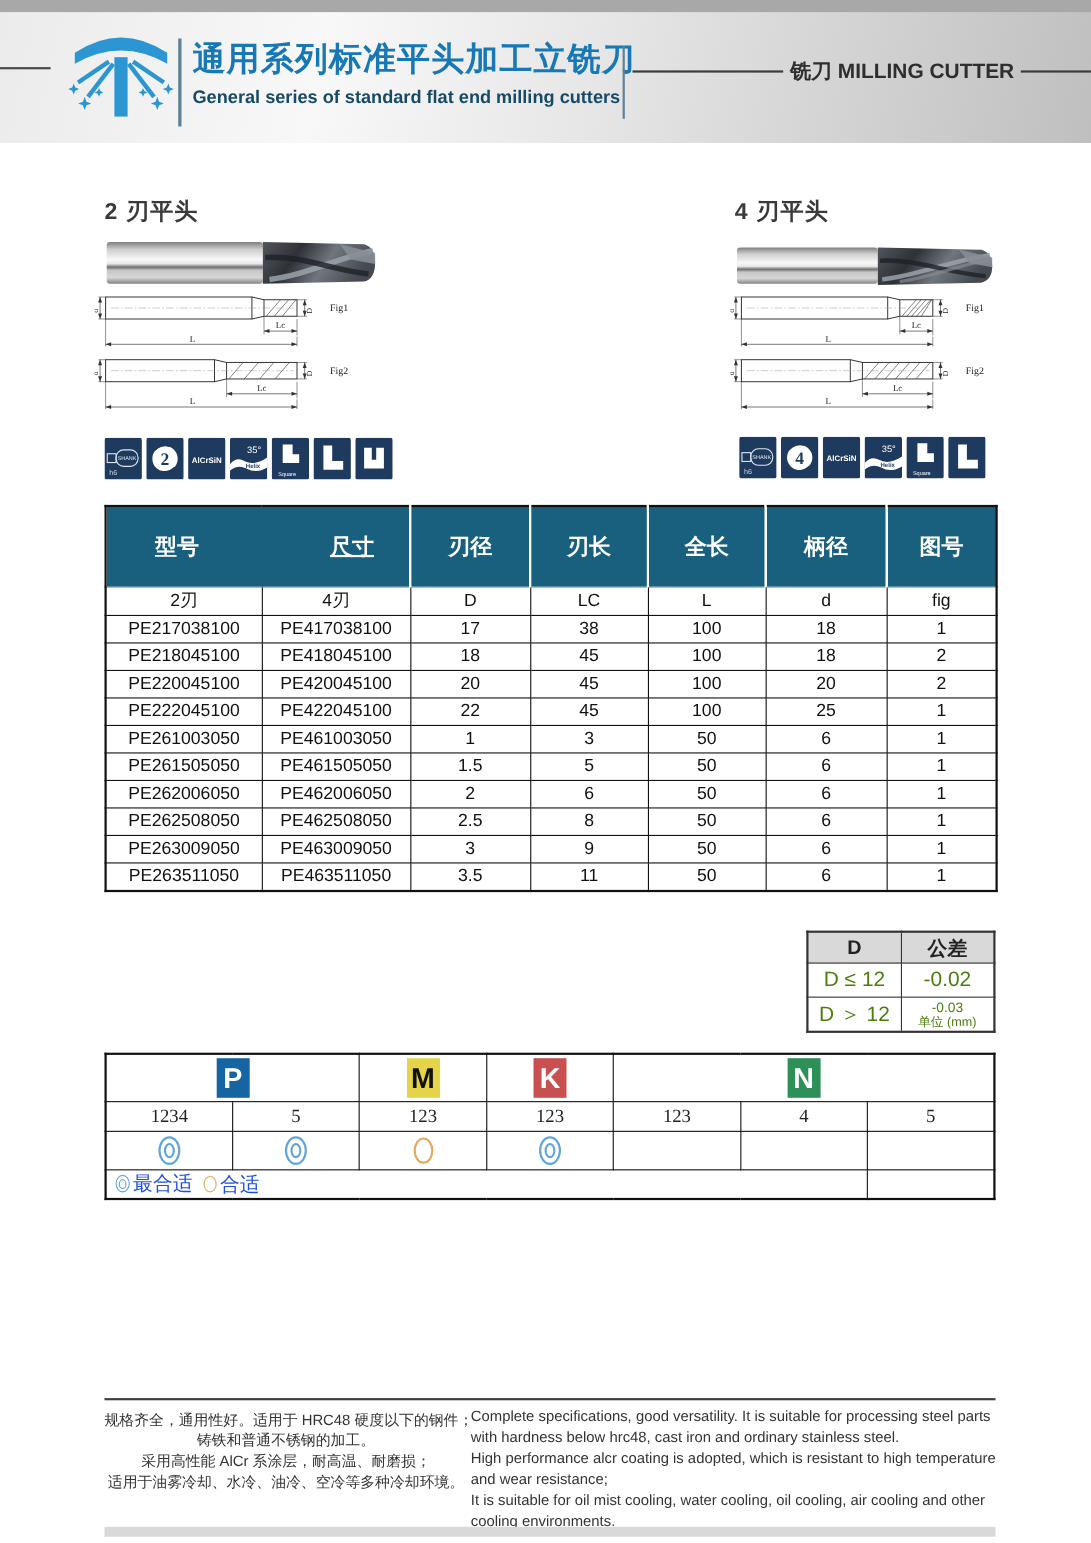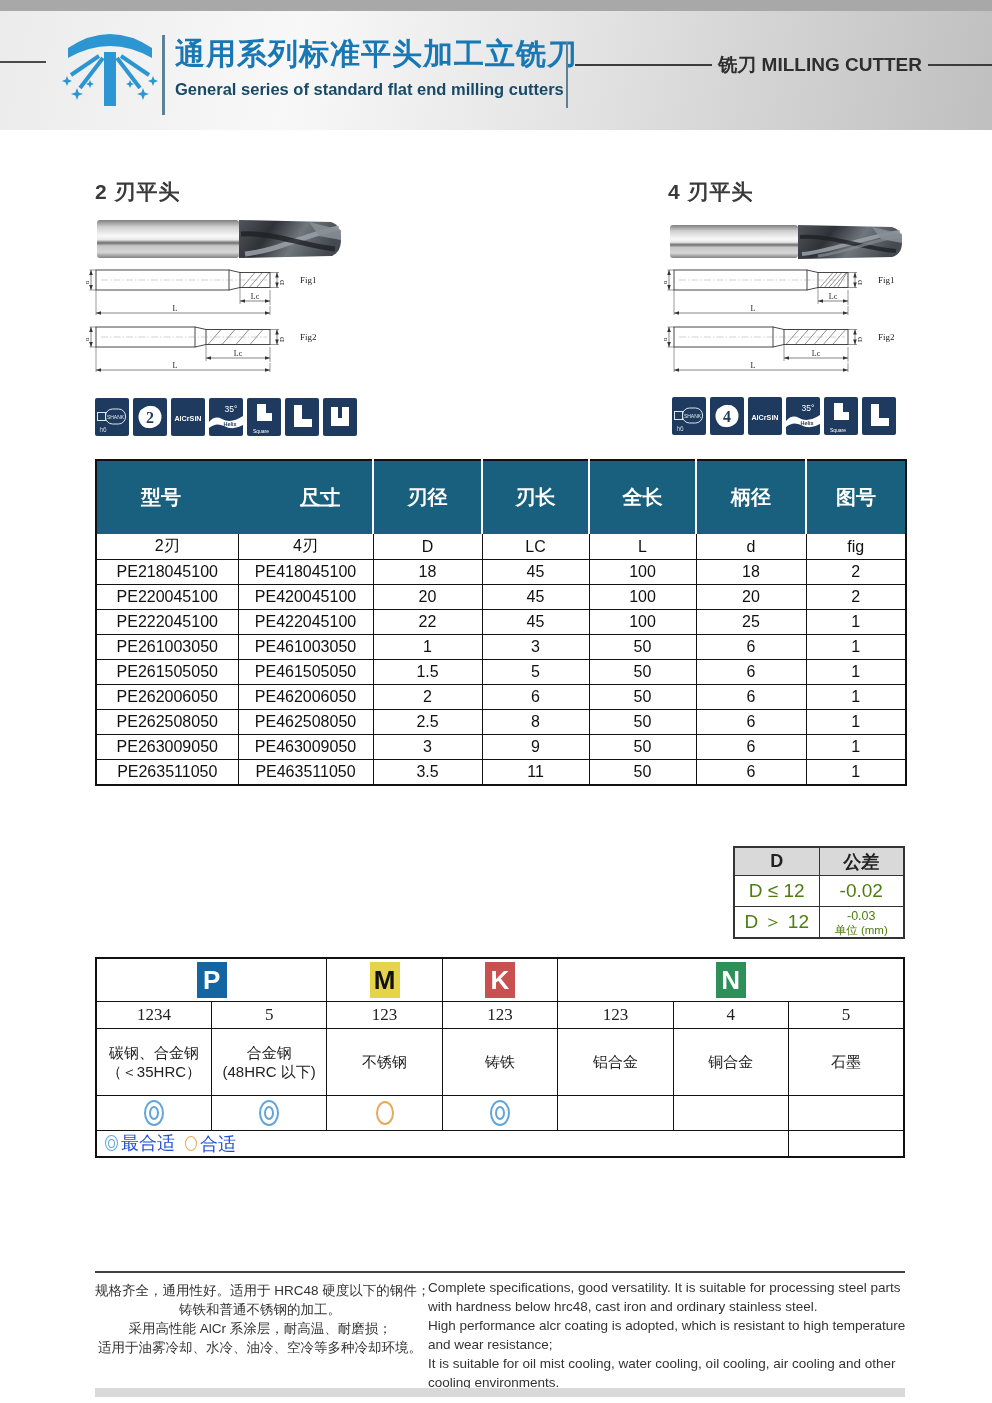--- a/index.html
+++ b/index.html
@@ -438,20 +438,29 @@
         <th>4刃</th>
         <th>D</th>
         <th>LC</th>
         <th>L</th>
         <th>d</th>
         <th>fig</th>
       </tr>
     </thead>
     <tbody>
         <tr>
+          <td>PE217038100</td>
+          <td>PE417038100</td>
+          <td>17</td>
+          <td>38</td>
+          <td>100</td>
+          <td>18</td>
+          <td>1</td>
+        </tr>
+        <tr>
           <td>PE218045100</td>
           <td>PE418045100</td>
           <td>18</td>
           <td>45</td>
           <td>100</td>
           <td>18</td>
           <td>2</td>
         </tr>
         <tr>
           <td>PE220045100</td>
@@ -571,45 +580,20 @@
         </tr>
         <tr class="r-nums">
           <td>1234</td>
           <td>5</td>
           <td>123</td>
           <td>123</td>
           <td>123</td>
           <td>4</td>
           <td>5</td>
         </tr>
-        <tr class="r-mats">
-          <td>
-            <div>碳钢、合金钢</div>
-            <div>（＜35HRC）</div>
-          </td>
-          <td>
-            <div>合金钢</div>
-            <div>(48HRC 以下)</div>
-          </td>
-          <td>
-            <div>不锈钢</div>
-          </td>
-          <td>
-            <div>铸铁</div>
-          </td>
-          <td>
-            <div>铝合金</div>
-          </td>
-          <td>
-            <div>铜合金</div>
-          </td>
-          <td>
-            <div>石墨</div>
-          </td>
-        </tr>
         <tr class="r-circ">
           <td><span class="ring-b"></span></td>
           <td><span class="ring-b"></span></td>
           <td><span class="ring-o"></span></td>
           <td><span class="ring-b"></span></td>
           <td></td>
           <td></td>
           <td></td>
         </tr>
         <tr class="r-leg">

